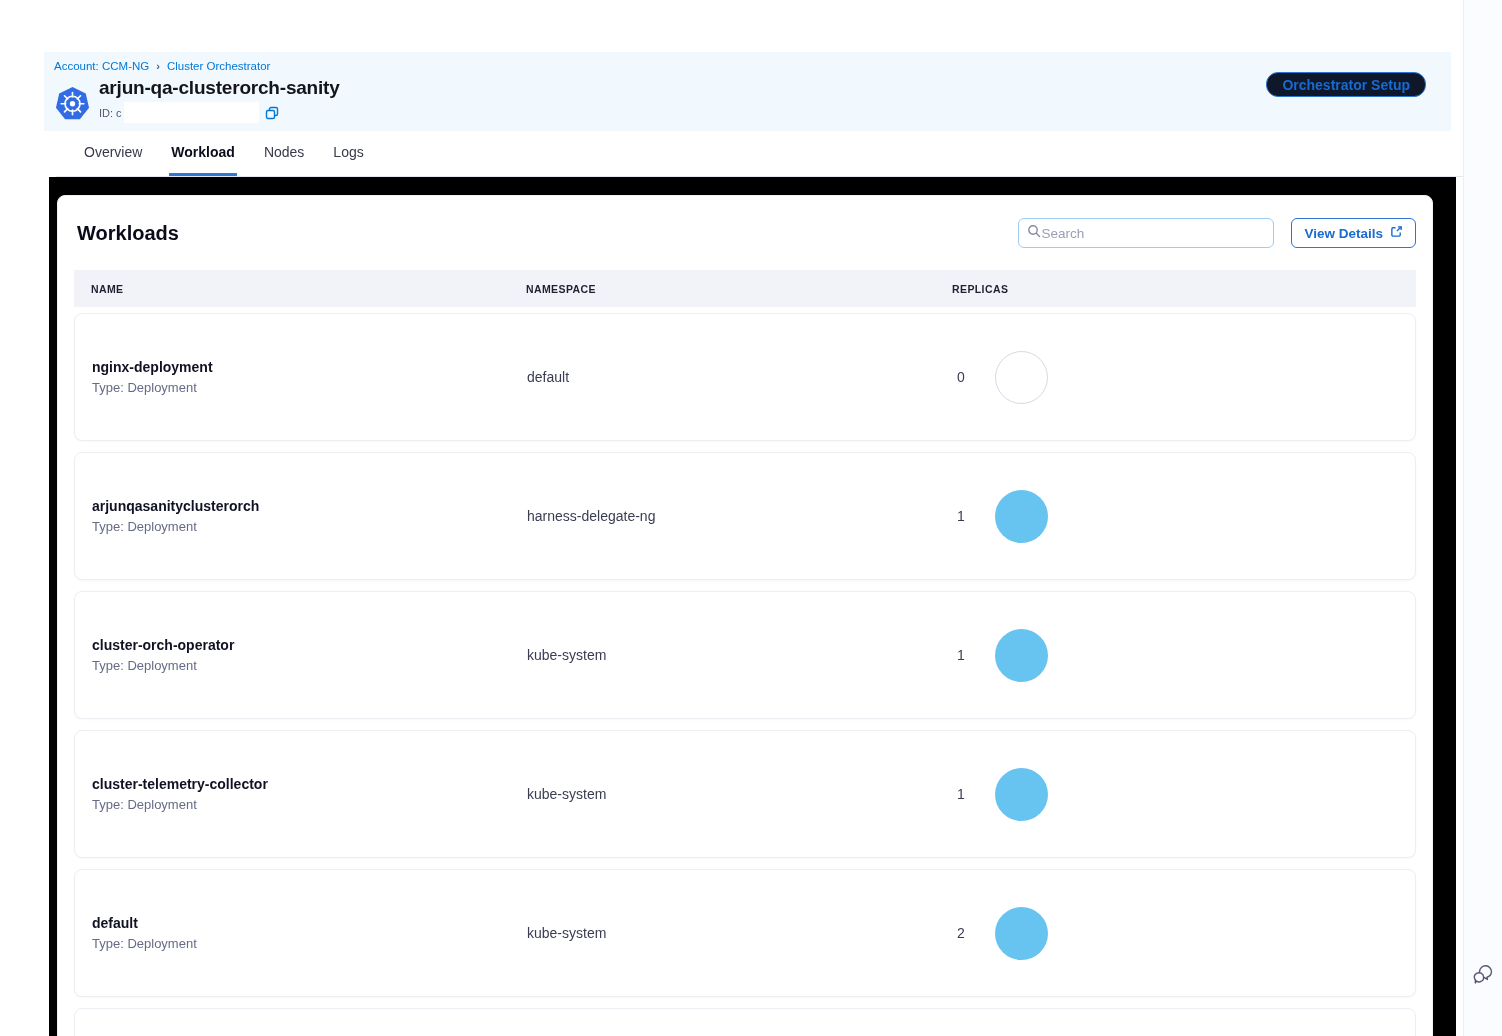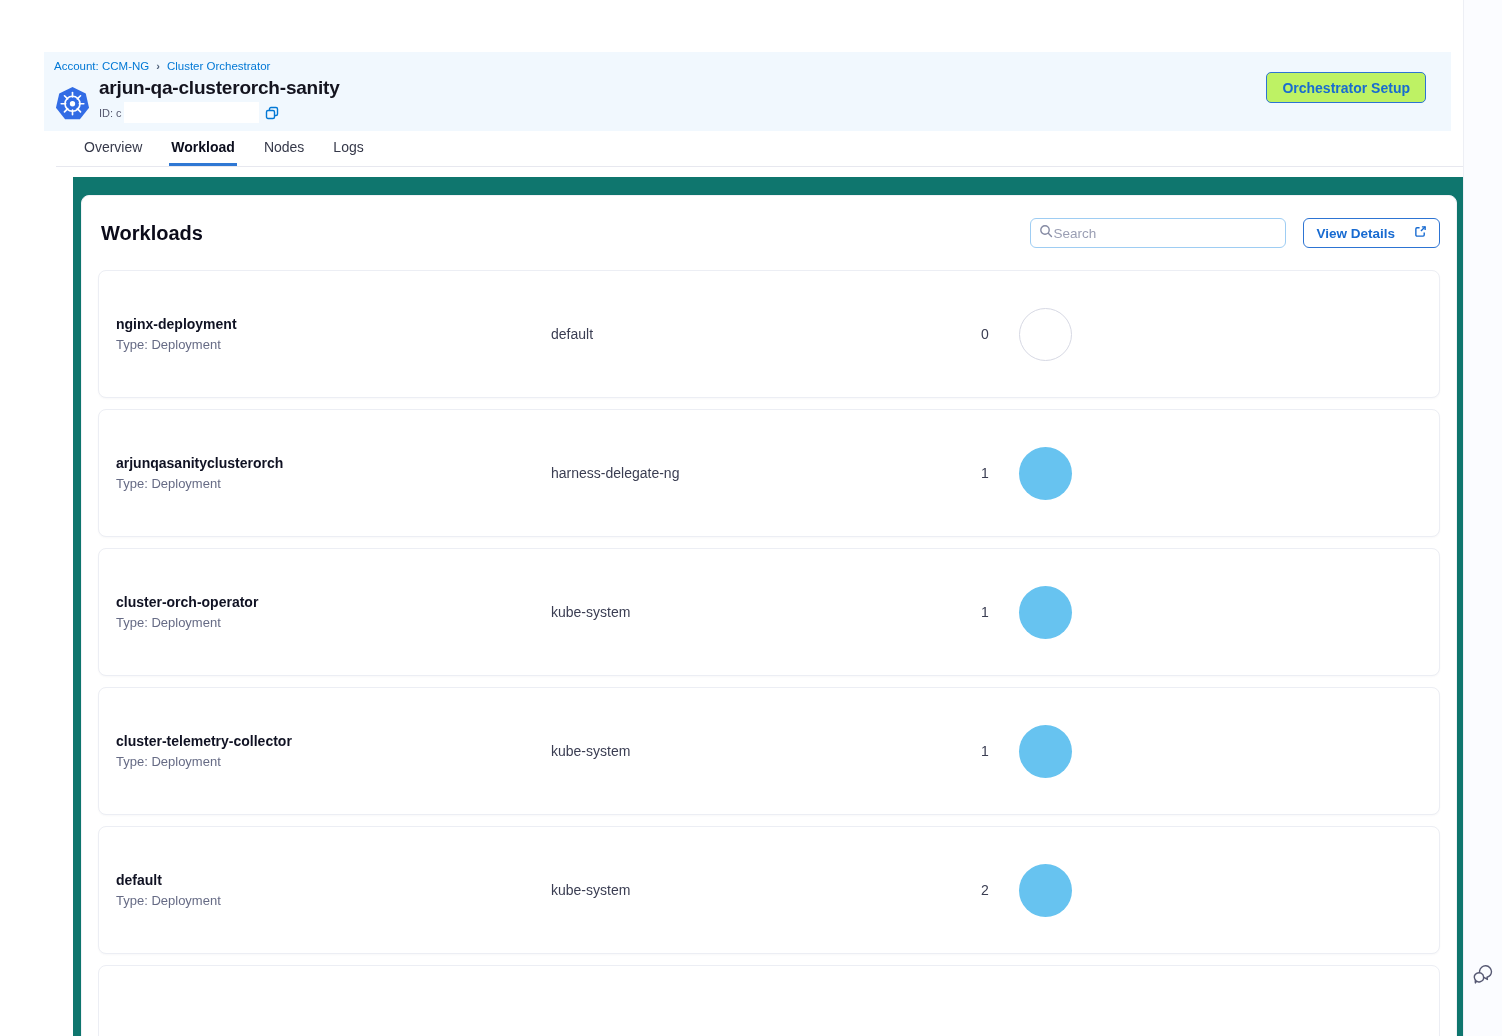--- a/index.html
+++ b/index.html
@@ -17,49 +17,49 @@
     background:#f1f8fe; padding:8px 0 0 10px; }
   .breadcrumb { font-size:11.5px; display:flex; gap:7px; align-items:center; }
   .breadcrumb a { color:#0278d5; text-decoration:none; cursor:pointer; }
   .crumb-sep { color:#4f617a; font-size:11px; font-weight:bold; }
   .title-row { display:flex; align-items:flex-end; margin-top:5px; gap:8px; }
   .k8s-icon { width:37px; height:37px; flex:0 0 auto; margin-top:2px; }
   .title-block h1 { font-size:19px; font-weight:bold; color:#14141f; letter-spacing:-0.2px; }
   .id-row { display:flex; align-items:center; margin-top:3px; font-size:11px; color:#55586e; }
   .id-redacted { display:inline-block; width:135px; height:21px; background:#ffffff; margin-left:2px; }
   .copy-icon { width:14px; height:14px; margin-left:6px; cursor:pointer; }
-  .setup-btn { position:absolute; right:25px; top:20px; height:31px; padding:0 15px;
-    background:#bef264; border:1.7px solid #2d74d3; border-radius:5px; color:#186bd1;
+  .setup-btn { position:absolute; right:25px; top:20px; height:25px; padding:0 15px;
+    background:#0f172a; border:1.7px solid #2d74d3; border-radius:12px; color:#186bd1;
     font-size:14px; font-weight:bold; cursor:pointer;
     font-family:"Liberation Sans","DejaVu Sans",sans-serif; }
 
   
-  .tabbar { position:absolute; left:56px; top:131px; width:1407px; height:36px; background:#fff;
+  .tabbar { position:absolute; left:56px; top:131px; width:1407px; height:46px; background:#fff;
     border-bottom:1px solid #e7e8ef; display:flex; gap:25px; padding-left:26px; }
   .tab { display:flex; align-items:center; padding:0 2px; font-size:14px; color:#36394a;
     cursor:pointer; border-bottom:3px solid transparent; }
   .tab.active { font-weight:bold; color:#0b0d1c; border-bottom-color:#2f78d4; }
 
   
-  .content { position:absolute; left:73px; top:177px; width:1407px; height:859px;
-    background:#0f766e; padding:18px 0 0 8px; overflow:hidden; }
+  .content { position:absolute; left:49px; top:177px; width:1407px; height:859px;
+    background:#000000; padding:18px 0 0 8px; overflow:hidden; }
   .card { width:1376px; height:1200px; background:#fff; border:1px solid #f0f1f6;
     border-radius:8px; padding:14px 16px 0 16px; box-shadow:0 1px 3px rgba(40,41,61,0.03); }
   .card-head { display:flex; justify-content:space-between; align-items:center; margin:8px 0 22px; }
   .card-head h2 { font-size:20px; font-weight:bold; color:#0b0b1a; margin-left:3px; }
   .head-actions { display:flex; gap:17px; align-items:center; }
   .search-box { width:256px; height:30px; border:1.5px solid #9ecdf3; border-radius:6px;
     background:#fff; display:flex; align-items:center; padding:0 8px; }
   .search-box svg { flex:0 0 auto; }
   .search-box input { border:none; outline:none; width:100%; font-size:13.5px; color:#45485c;
     background:transparent; font-family:"Liberation Sans","DejaVu Sans",sans-serif; }
   .search-box input::placeholder { color:#9a9eb3; }
   .view-details-btn { height:30px; padding:0 12px; background:#fff; border:1.7px solid #2d74d3;
     border-radius:6px; color:#186bd1; font-size:13.5px; font-weight:bold; display:flex;
-    align-items:center; gap:19px; cursor:pointer;
+    align-items:center; gap:7px; cursor:pointer;
     font-family:"Liberation Sans","DejaVu Sans",sans-serif; }
 
   
   .thead { display:grid; grid-template-columns:435px 426px 1fr; align-items:center;
     height:37px; background:#f2f3f9; padding-left:17px; font-size:10.5px; font-weight:bold;
     letter-spacing:0.4px; color:#1f2133; }
   .rows { margin-top:6px; }
   .wrow { display:grid; grid-template-columns:435px 426px 1fr; align-items:center;
     height:128px; background:#fff; border:1px solid #eceef4; border-radius:8px;
     margin-bottom:11px; padding-left:17px; box-shadow:0 1px 2px rgba(40,41,61,0.03);
@@ -158,20 +158,25 @@
               <svg viewBox="0 0 14 14" width="13" height="13">
                 <path d="M6 3H3.2A1.2 1.2 0 0 0 2 4.2v6.6A1.2 1.2 0 0 0 3.2 12h6.6A1.2 1.2 0 0 0 11 10.8V8" fill="none" stroke="#186bd1" stroke-width="1.5"></path>
                 <path d="M8.5 2H12v3.5" fill="none" stroke="#186bd1" stroke-width="1.5"></path>
                 <path d="M12 2L7.5 6.5" fill="none" stroke="#186bd1" stroke-width="1.5"></path>
               </svg>
             </span>
           </button>
         </div>
       </div>
 
+      <div class="thead">
+        <div>NAME</div>
+        <div>NAMESPACE</div>
+        <div>REPLICAS</div>
+      </div>
 
       <div class="rows" id="rows">
   <div class="wrow">
     <div class="c-name">
       <div class="wname">nginx-deployment</div>
       <div class="wtype">Type: Deployment</div>
     </div>
     <div class="c-ns">default</div>
     <div class="c-rep">
       <span class="rep-num">0</span>

